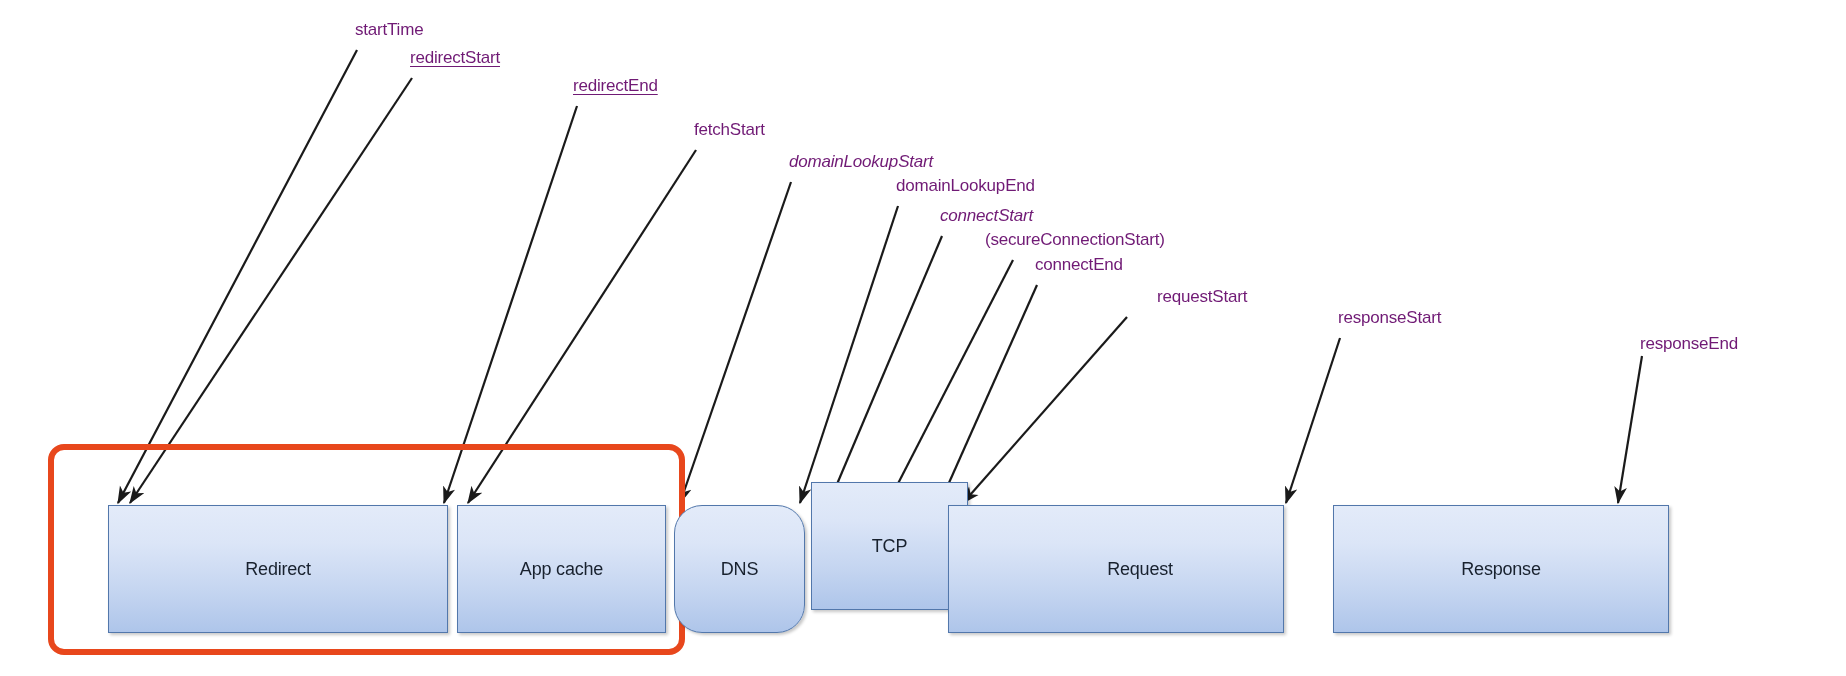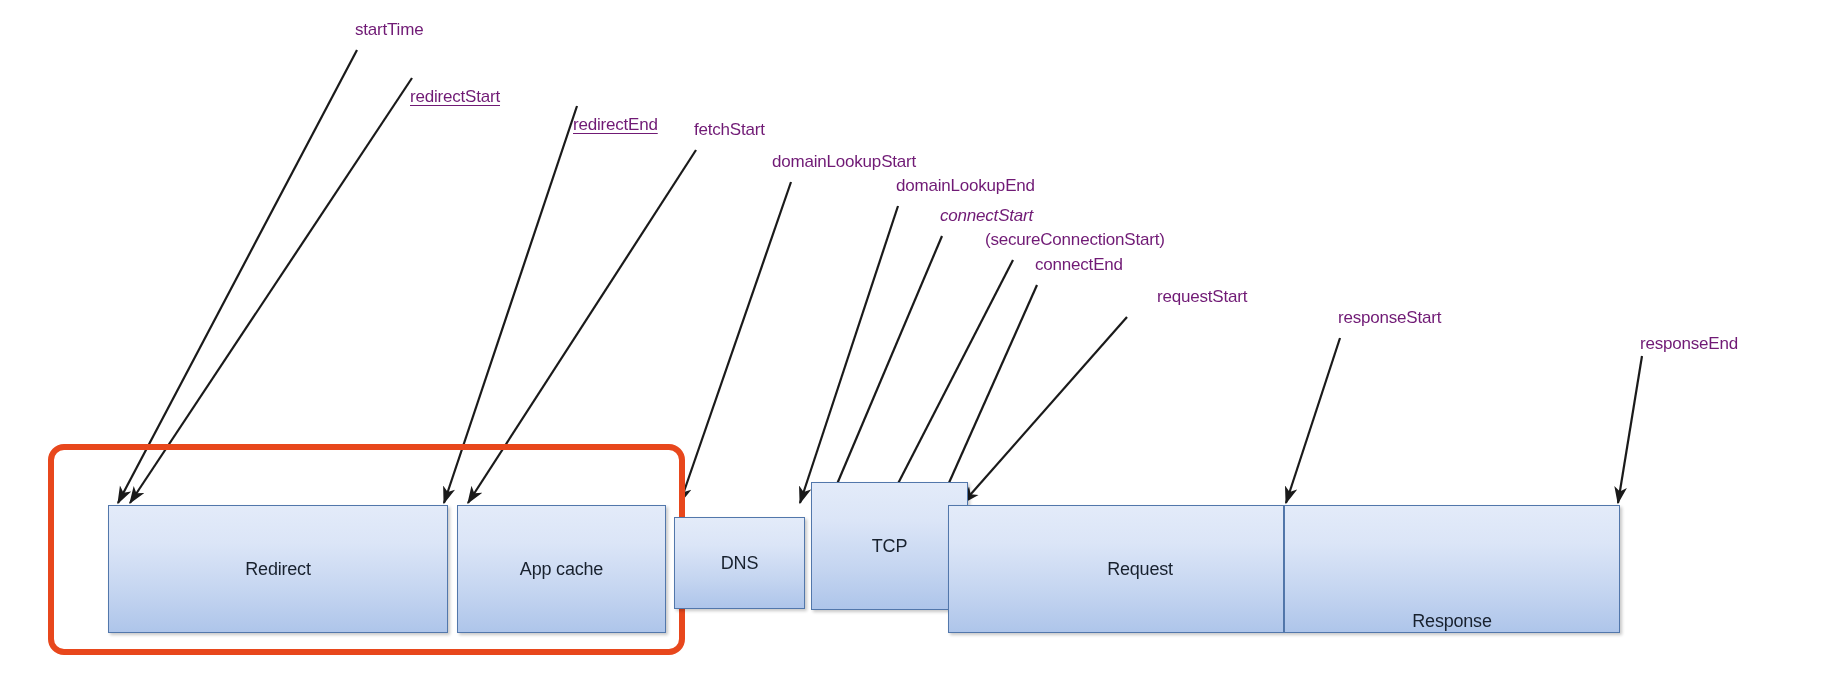--- a/index.html
+++ b/index.html
@@ -30,21 +30,20 @@
     font-family: "Liberation Sans", sans-serif;
     font-size: 17px;
     line-height: 32px;
     color: #701a75;
     white-space: nowrap;
     letter-spacing: -0.2px;
   }
   .label.underline {
     text-decoration: underline;
     text-underline-offset: 3px;
-    margin-top: 39px;
   }
   .highlight-box {
     position: absolute;
     border: 6px solid #e8471c;
     border-radius: 16px;
     box-sizing: border-box;
     background: transparent;
   }
   .seg {
     position: absolute;
@@ -89,46 +88,46 @@
         <line x1="1340" y1="338" x2="1286" y2="503" stroke="#1a1a1a" stroke-width="2.2" marker-end="url(#arrowhead)"></line>
         <line x1="1642" y1="356" x2="1618" y2="503" stroke="#1a1a1a" stroke-width="2.2" marker-end="url(#arrowhead)"></line>
       </g>
   </svg>
 
   <div id="labels-layer">
       <div class="label" style="left: 355px; top: 14px;">startTime</div>
       <div class="label underline" style="left: 410px; top: 42px;">redirectStart</div>
       <div class="label underline" style="left: 573px; top: 70px;">redirectEnd</div>
       <div class="label" style="left: 694px; top: 114px;">fetchStart</div>
-      <div class="label" style="left: 772px; top: 146px;">domainLookupStart</div>
+      <div class="label" style="left: 789px; top: 146px; font-style: italic;">domainLookupStart</div>
       <div class="label" style="left: 896px; top: 170px;">domainLookupEnd</div>
       <div class="label" style="left: 940px; top: 200px; font-style: italic;">connectStart</div>
       <div class="label" style="left: 985px; top: 224px;">(secureConnectionStart)</div>
       <div class="label" style="left: 1035px; top: 249px;">connectEnd</div>
       <div class="label" style="left: 1125px; top: 281px; margin-left: 32px;">requestStart</div>
       <div class="label" style="left: 1338px; top: 302px;">responseStart</div>
       <div class="label" style="left: 1640px; top: 328px; text-align: right;">responseEnd</div>
     </div>
 
   <div class="highlight-box" id="highlight-box" style="left: 48px; top: 444px; width: 637px; height: 211px; border-color: rgb(232, 71, 28); border-width: 6px; border-radius: 16px;"></div>
 
   <div id="timeline-layer">
       <div class="seg" style="left: 108px; top: 505px; width: 340px; height: 128px; border-color: rgb(82, 119, 171);">
         <span class="seg-label" style="color: rgb(24, 33, 46);">Redirect</span>
       </div>
       <div class="seg" style="left: 457px; top: 505px; width: 209px; height: 128px; border-color: rgb(82, 119, 171); text-align: center;">
         <span class="seg-label" style="color: rgb(24, 33, 46);">App cache</span>
       </div>
-      <div class="seg" style="left: 674px; top: 517px; width: 131px; height: 92px; border-color: rgb(82, 119, 171);">
+      <div class="seg" style="left: 674px; top: 505px; width: 131px; height: 128px; border-color: rgb(82, 119, 171); border-radius: 28px;">
         <span class="seg-label" style="color: rgb(24, 33, 46);">DNS</span>
       </div>
       <div class="seg" style="left: 811px; top: 482px; width: 157px; height: 128px; border-color: rgb(82, 119, 171);">
         <span class="seg-label" style="color: rgb(24, 33, 46);">TCP</span>
       </div>
       <div class="seg" style="left: 948px; top: 505px; width: 336px; height: 128px; border-color: rgb(82, 119, 171);">
         <span class="seg-label" style="color: rgb(24, 33, 46); margin-left: 48px;">Request</span>
       </div>
-      <div class="seg" style="left: 1284px; top: 505px; width: 336px; height: 128px; border-color: rgb(82, 119, 171); align-items: flex-end;">
+      <div class="seg" style="left: 1333px; top: 505px; width: 336px; height: 128px; border-color: rgb(82, 119, 171);">
         <span class="seg-label" style="color: rgb(24, 33, 46);">Response</span>
       </div>
     </div>
 
 </div>
 
 </body></html>

